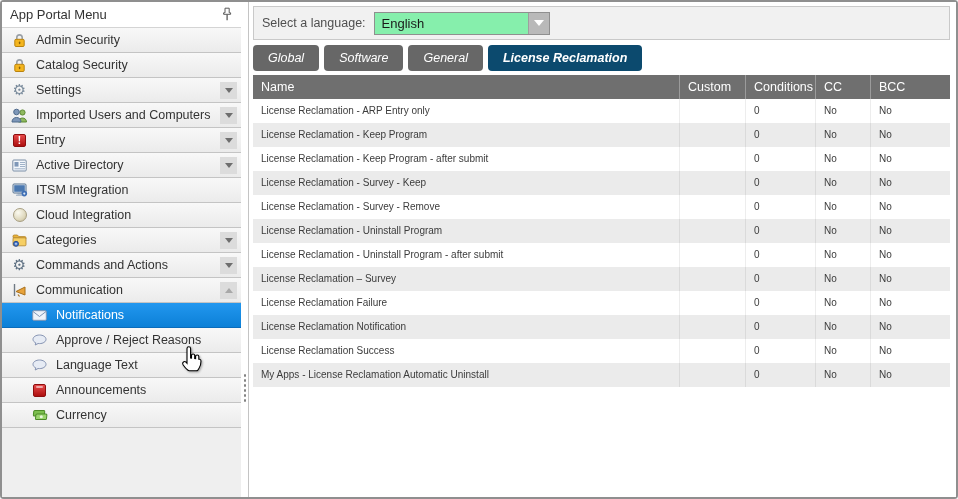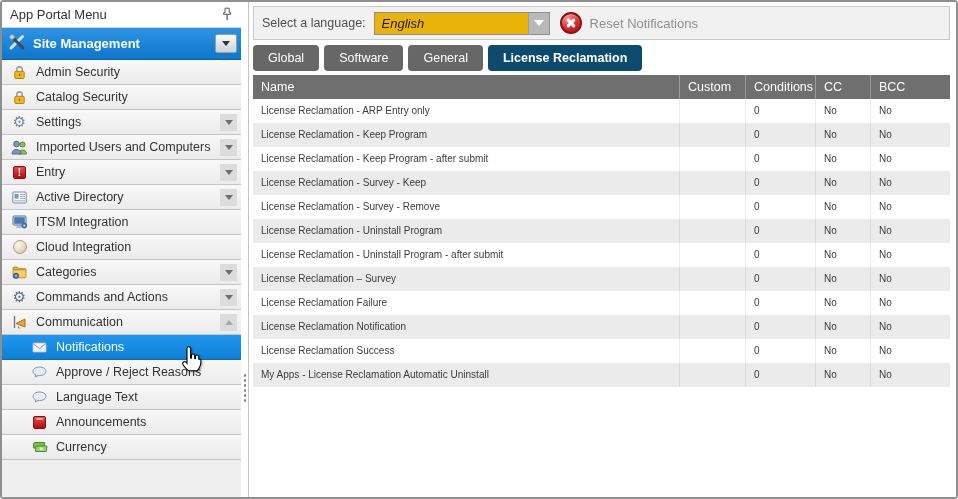--- a/index.html
+++ b/index.html
@@ -52,40 +52,40 @@
           background-image:radial-gradient(circle, #828282 1px, transparent 1.4px);
           background-size:4px 5px; cursor:col-resize; }
 
   
   .main { position:absolute; left:246px; right:0; top:0; bottom:0; background:#fff;
           border-left:1px solid #c4c4c4; }
   .toolbar { position:absolute; left:4px; right:6px; top:4px; height:33px;
              background:#f1f1f1; border:1px solid #c9c9c9; display:flex; align-items:center;
              padding:16px 8px; }
   .lang-label { font-size:12.5px; color:#4f4f4f; margin-right:8px; }
-  .combo { width:176px; height:23px; border:1px solid #8f8f8f; background:#eab308;
-           display:flex; align-items:center; font-size:13px; color:#1a1a1a; cursor:pointer;font-style:italic; }
+  .combo { width:176px; height:23px; border:1px solid #8f8f8f; background:#86efac;
+           display:flex; align-items:center; font-size:13px; color:#1a1a1a; cursor:pointer; }
   .combo-text { padding-left:7px; flex:1; }
   .combo-arrow { width:21px; height:100%; background:#b9b9b9; display:flex;
                  align-items:center; justify-content:center; border-left:1px solid #9e9e9e; }
   .combo-arrow i { width:0; height:0; border-left:5px solid transparent;
                    border-right:5px solid transparent; border-top:6px solid #fff; }
   .reset { display:flex; align-items:center; gap:8px; margin-left:10px; cursor:pointer; }
   .red-circle { width:22px; height:22px; border-radius:50%; position:relative;
                 background:radial-gradient(circle at 35% 28%, #f79a9a, #d42525 55%, #970e0e);
                 border:2px solid #8f1010; box-shadow:inset 0 1px 2px rgba(255,255,255,.5); }
   .red-circle span { position:absolute; left:50%; top:50%; width:11px; height:3px;
                      background:#fff; border-radius:2px; }
   .red-circle span.a { transform:translate(-50%,-50%) rotate(45deg); }
   .red-circle span.b { transform:translate(-50%,-50%) rotate(-45deg); }
   .reset-label { font-size:13px; color:#8f8f8f; }
 
   .tabs { position:absolute; left:4px; top:43px; height:26px; display:flex; gap:5px; }
   .tab { padding:0 15px; line-height:26px; background:#676767; color:#fff;
-         font-size:12.5px; border-radius:4px; cursor:pointer; }
+         font-size:12.5px; border-radius:4px; cursor:pointer;font-style:italic; }
   .tab.active { background:#0c4a6e; font-weight:bold; }
 
   .grid { position:absolute; left:4px; right:6px; top:73px; bottom:2px; overflow:hidden; }
   .grid-head { display:flex; height:24px; background:#6f6f6f; color:#fff; font-size:12.5px;justify-content:space-between; }
   .grid-head .cell { line-height:24px; padding-left:8px; border-left:1px solid #9b9b9b; cursor:pointer; }
   .grid-head .cell:first-child { border-left:none; }
   .grid-row { display:flex; height:24px; font-size:10px; color:#3c3c3c; }
   .grid-row.even { background:#ebebeb; }
   .grid-row .cell { line-height:24px; padding-left:8px; border-left:1px solid rgba(0,0,0,.07);
                     white-space:nowrap; overflow:hidden; }
@@ -105,33 +105,20 @@
     <div class="sb-header">
       <span>App Portal Menu</span>
       <span class="pin-btn">
         <svg width="12" height="15" viewBox="0 0 12 15">
           <path d="M4 1.2h4.2v4.6H9.6v1.5H2.6V5.8H4z" fill="#fdfdfd" stroke="#5a5a5a"></path>
           <path d="M6.1 7.5v5.8" stroke="#5a5a5a" stroke-width="1.3"></path>
         </svg>
       </span>
     </div>
 
-    <div class="sb-root">
-      <span class="ico">
-        <svg width="18" height="18" viewBox="0 0 18 18">
-          <path d="M3 15 L14.5 3.5" stroke="#dbe2e9" stroke-width="3" stroke-linecap="round"></path>
-          <path d="M4 4 L15 15" stroke="#3f4a55" stroke-width="3" stroke-linecap="round"></path>
-          <circle cx="4" cy="4" r="2.3" fill="#cfd7df" stroke="#8d99a5"></circle>
-        </svg>
-      </span>
-      <span>Site Management</span>
-      <span class="root-arrow">
-          <i class="tri-dn big"></i>
-        </span>
-    </div>
 
     <div class="sb-item">
       <span class="ico">
         <svg width="13" height="15" viewBox="0 0 13 15">
           <path d="M3.8 6.5V4.6a2.7 2.7 0 0 1 5.4 0v1.9" fill="none" stroke="#9aa0a6" stroke-width="1.6"></path>
           <rect x="1.8" y="6.3" width="9.4" height="7.2" rx="1.2" fill="#f4b51e" stroke="#b9830f"></rect>
           <rect x="5.9" y="8.6" width="1.4" height="2.6" rx=".7" fill="#8a6208"></rect>
         </svg>
       </span>
       <span>Admin Security</span>
@@ -317,27 +304,20 @@
 
   <div class="main">
 
     <div class="toolbar">
       <span class="lang-label">Select a language:</span>
       <div class="combo">
         <span class="combo-text">English</span>
         <span class="combo-arrow">
             <i></i>
           </span>
-      </div>
-      <div class="reset">
-        <span class="red-circle">
-            <span class="a"></span>
-            <span class="b"></span>
-          </span>
-        <span class="reset-label">Reset Notifications</span>
       </div>
     </div>
 
     <div class="tabs">
       <div class="tab">Global</div>
       <div class="tab">Software</div>
       <div class="tab">General</div>
       <div class="tab active">License Reclamation</div>
     </div>
 

